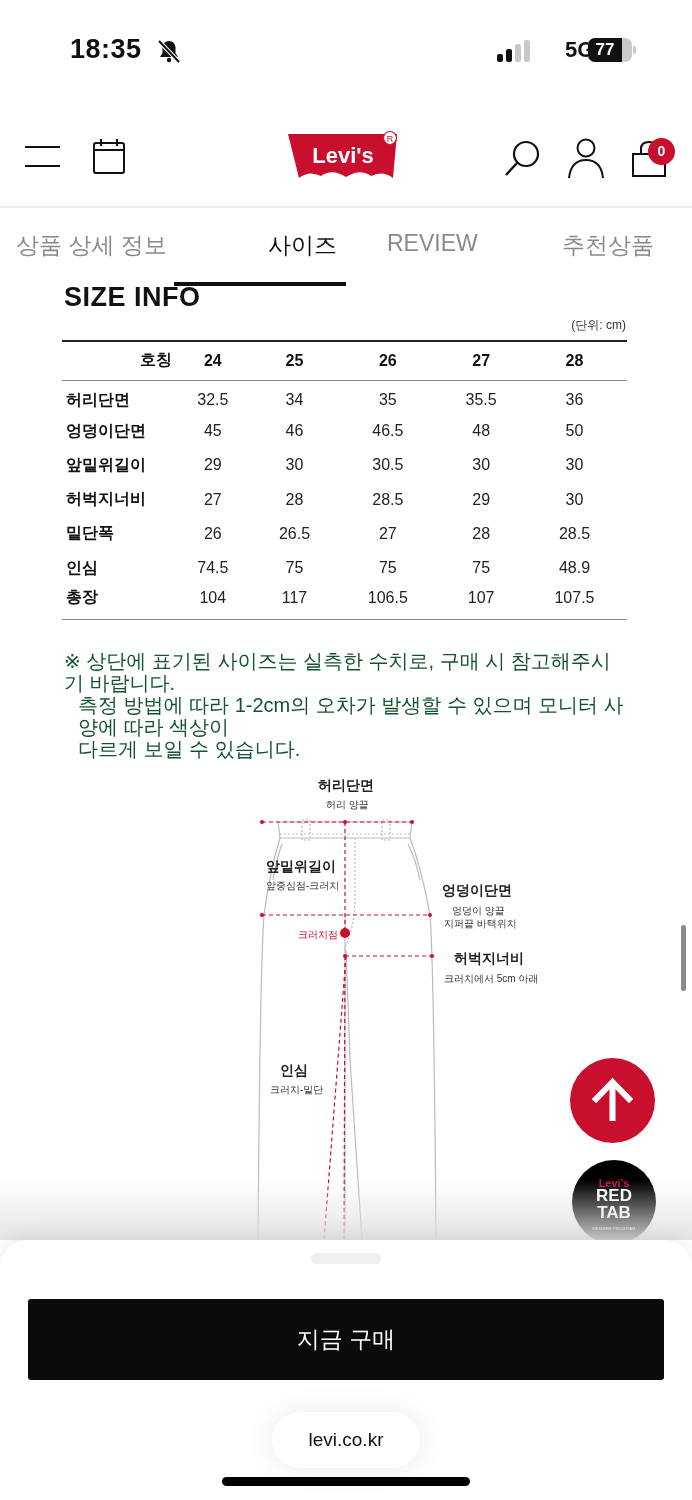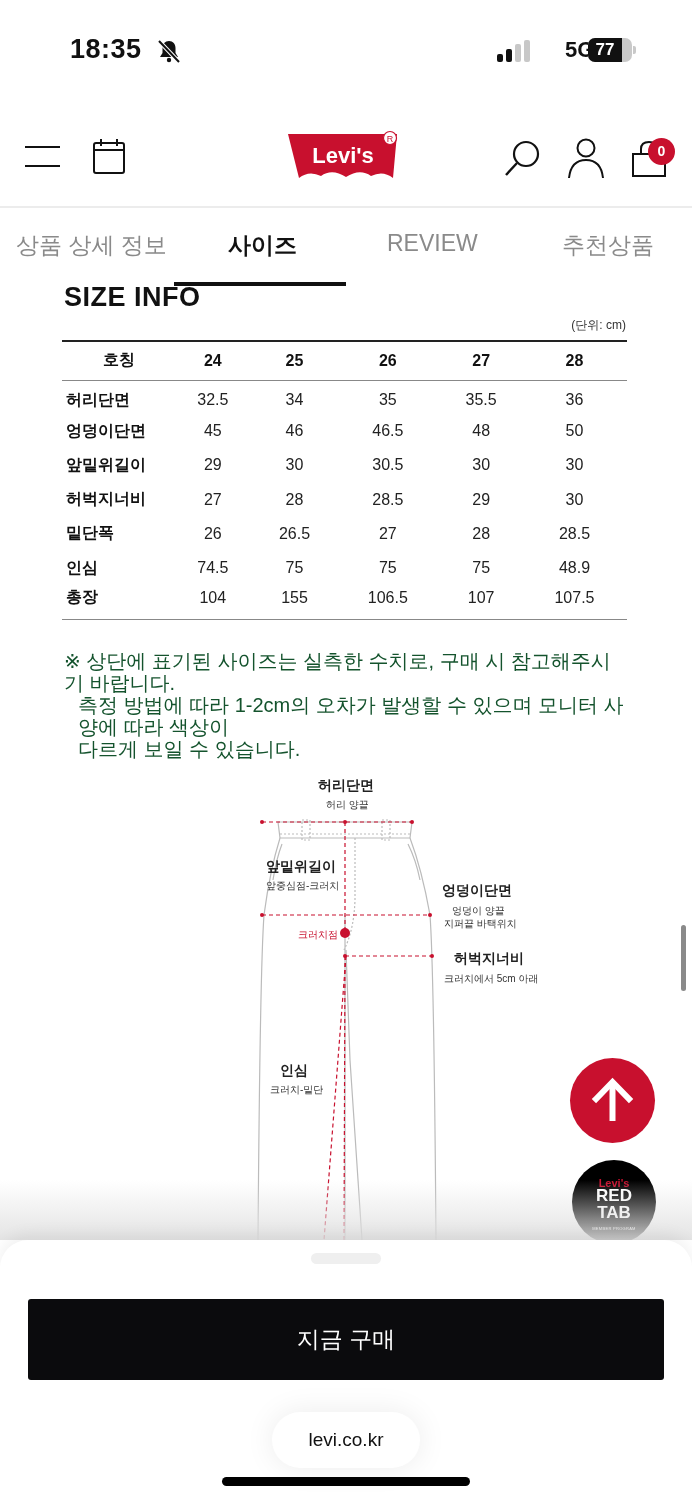--- a/index.html
+++ b/index.html
@@ -25,31 +25,31 @@
   .calendar-icon { left: 92px; top: 28px; width: 34px; height: 36px; }
   .logo { position: absolute; left: 287px; top: 20px; width: 118px; height: 58px; }
   .search-icon { left: 503px; top: 28px; width: 40px; height: 40px; }
   .user-icon { left: 566px; top: 27px; width: 40px; height: 42px; }
   .cart-icon { left: 630px; top: 30px; width: 40px; height: 38px; }
   .cart-badge { position: absolute; left: 648px; top: 138px; width: 27px; height: 27px; border-radius: 50%; background: #c8102e; color: #fff; font-size: 14px; font-weight: 700; text-align: center; line-height: 27px; }
 
   
   .tabs { position: absolute; top: 210px; left: 0; width: 692px; height: 76px; }
   .tab { position: absolute; top: 20px; font-size: 23px; color: #8a8a8a; cursor: pointer; white-space: nowrap; }
-  .tab.active { color: #111; font-weight: 700; }
+  .tab.active { color: #111; font-weight: 400; margin-left: 40px; }
   .tab-underline { position: absolute; left: 174px; top: 72px; width: 172px; height: 4px; background: #111; }
 
   
   .size-title { position: absolute; left: 64px; top: 282px; font-size: 27px; font-weight: 800; letter-spacing: 0.5px; color: #111; }
   .unit-label { position: absolute; right: 66px; top: 317px; font-size: 12px; color: #333; }
   .size-table { position: absolute; left: 62px; top: 340px; width: 565px; border-collapse: collapse; }
   .size-table thead tr { border-top: 2px solid #222; border-bottom: 1px solid #888; }
   .size-table tbody tr:last-child { border-bottom: 1px solid #888; }
   .size-table th { height: 39px; font-size: 16px; font-weight: 700; text-align: center; color: #111; }
-  .size-table th:first-child { text-align: center; width: 110px; padding-left: 4px; margin-top: 27px; }
+  .size-table th:first-child { text-align: right; width: 110px; padding-left: 4px; margin-top: 27px; }
   .size-table td { height: 34.2px; font-size: 16px; text-align: center; color: #222; }
   .size-table td:first-child { text-align: left; font-weight: 700; padding-left: 4px; color: #111; }
   .size-table tbody tr:first-child td { padding-top: 6px; }
   .size-table tbody tr:last-child td { padding-bottom: 8px; }
 
   .notice { position: absolute; left: 64px; top: 650px; width: 560px; font-size: 20px; line-height: 22px; color: #14532d; }
   .notice-line { display: block; }
   .notice-line.indent { padding-left: 14px; }
 
   
@@ -203,21 +203,21 @@
       <td>인심</td>
       <td>74.5</td>
       <td>75</td>
       <td>75</td>
       <td>75</td>
       <td>48.9</td>
     </tr>
     <tr>
       <td>총장</td>
       <td>104</td>
-      <td>155</td>
+      <td>117</td>
       <td>106.5</td>
       <td>107</td>
       <td>107.5</td>
     </tr>
   </tbody>
 </table>
 
 <div class="notice">
   <span class="notice-line">※ 상단에 표기된 사이즈는 실측한 수치로, 구매 시 참고해주시기 바랍니다.</span>
   <span class="notice-line indent">측정 방법에 따라 1-2cm의 오차가 발생할 수 있으며 모니터 사양에 따라 색상이</span>

